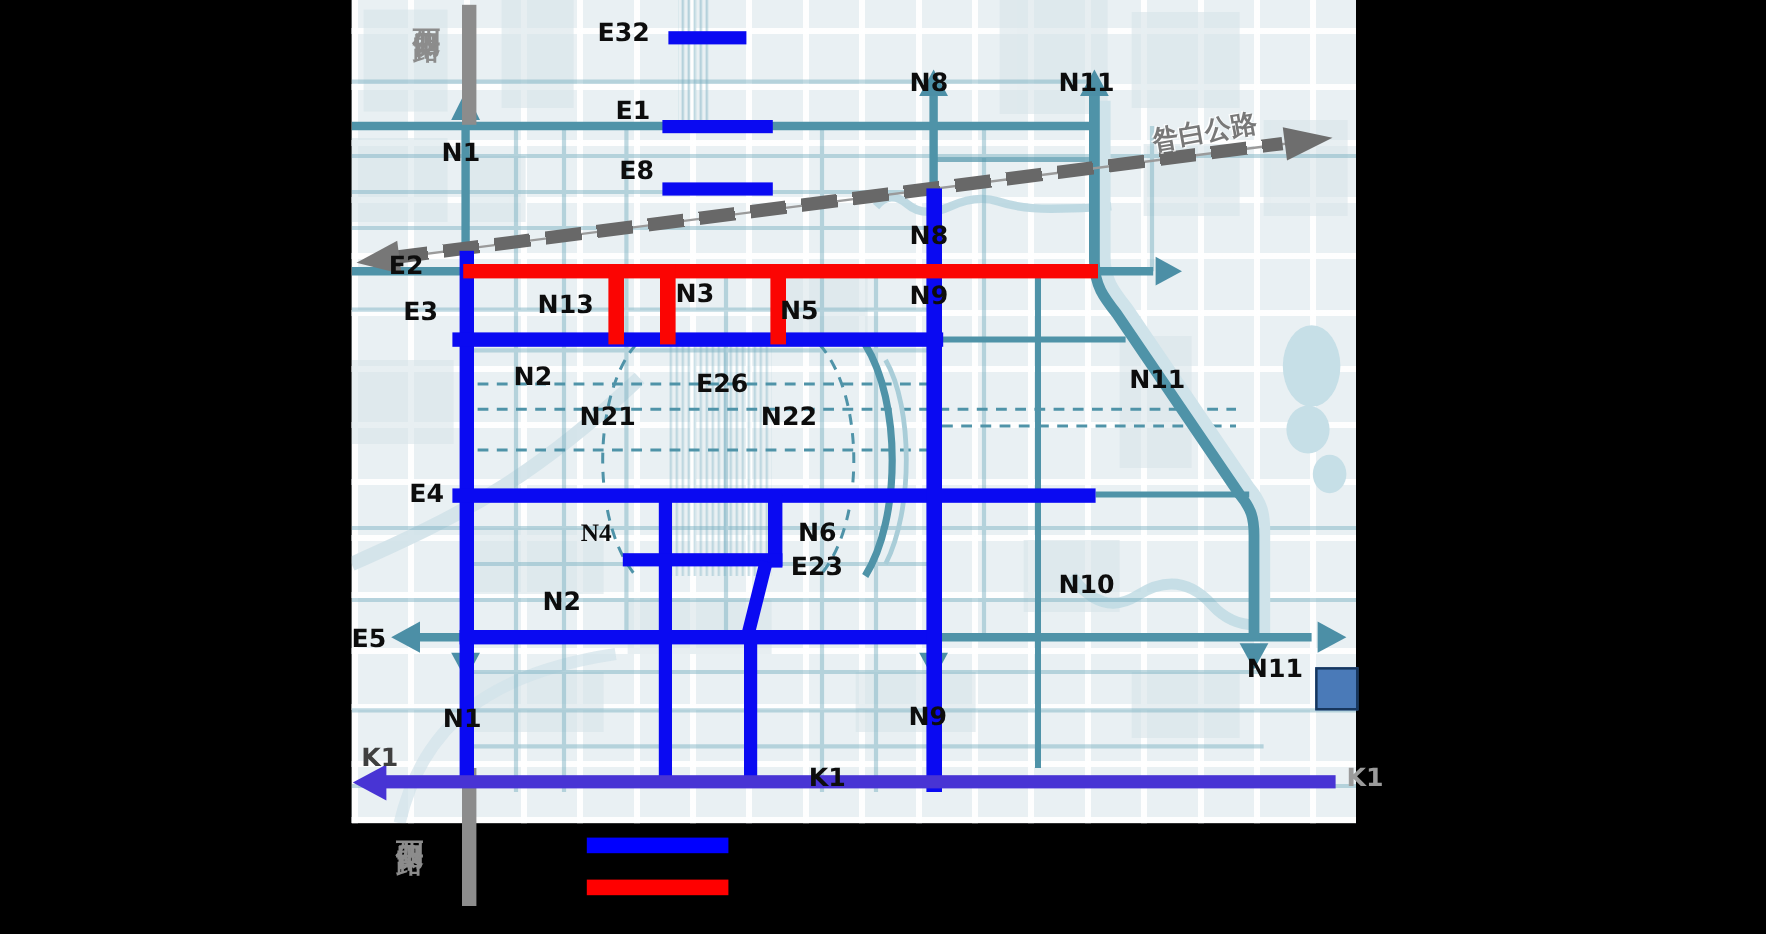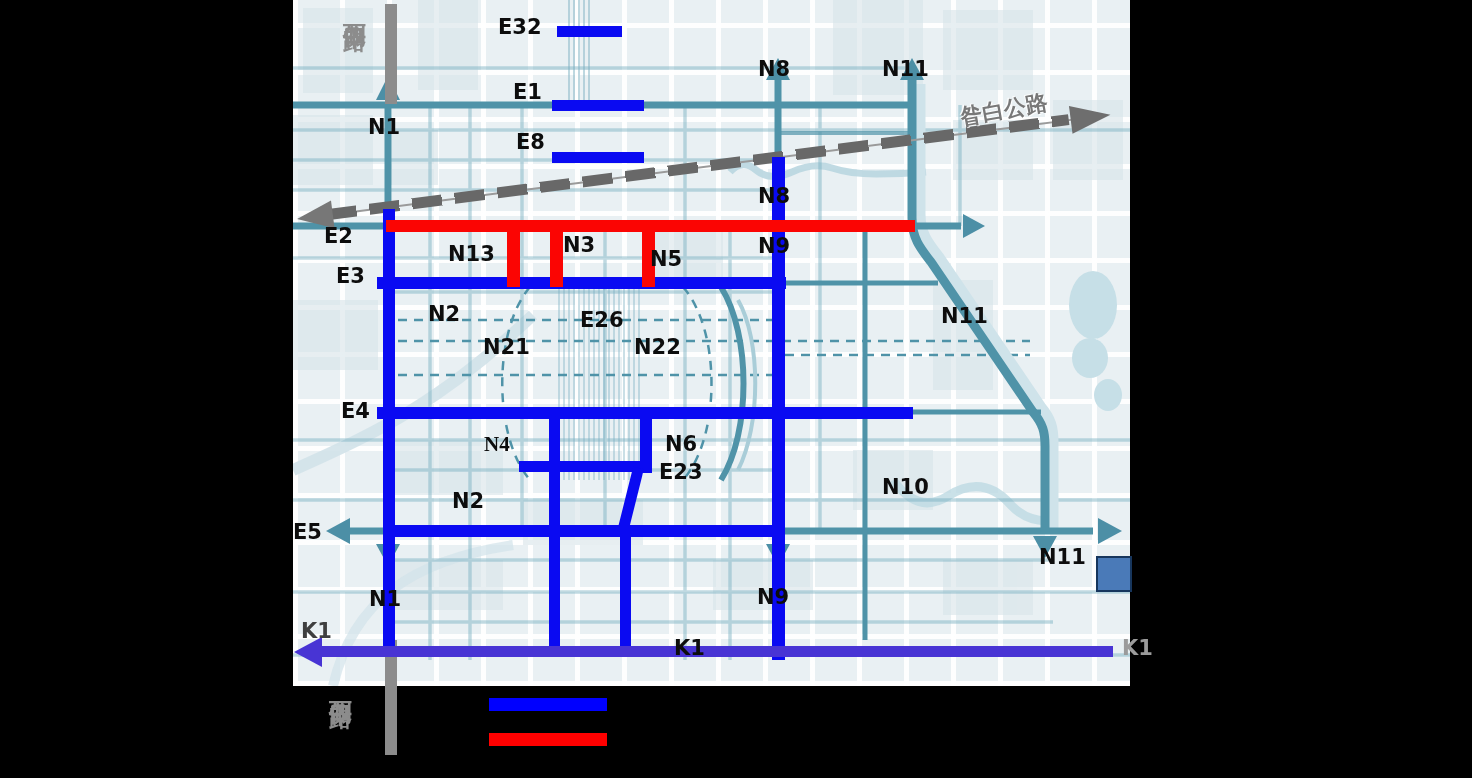--- a/index.html
+++ b/index.html
@@ -199,27 +199,27 @@
     <div class="legend-swatch" style="left: 489px; top: 698px; background: rgb(0, 0, 255);"></div>
     <div class="legend-swatch" style="left: 489px; top: 733px; background: rgb(255, 0, 0);"></div>
   </div>
 
 <span class="lbl road" style="left: 498px; top: 15px;">E32</span>
     <span class="lbl road" style="left: 513px; top: 80px;">E1</span>
     <span class="lbl road" style="left: 516px; top: 130px;">E8</span>
     <span class="lbl road" style="left: 368px; top: 115px;">N1</span>
     <span class="lbl road" style="left: 758px; top: 57px;">N8</span>
     <span class="lbl road" style="left: 882px; top: 57px;">N11</span>
-    <span class="lbl road" style="left: 324px; top: 224px;">E2</span>
+    <span class="lbl road" style="left: 324px; top: 209px;">E2</span>
     <span class="lbl road" style="left: 448px; top: 217px; margin-top: 25px;">N13</span>
     <span class="lbl road" style="left: 563px; top: 233px;">N3</span>
     <span class="lbl road" style="left: 650px; top: 230px; margin-top: 17px;">N5</span>
     <span class="lbl road" style="left: 758px; top: 184px;">N8</span>
     <span class="lbl road" style="left: 758px; top: 234px;">N9</span>
-    <span class="lbl road" style="left: 336px; top: 264px; text-align: center;">E3</span>
+    <span class="lbl road" style="left: 336px; top: 248px; text-align: center;">E3</span>
     <span class="lbl road" style="left: 428px; top: 302px;">N2</span>
     <span class="lbl road" style="left: 483px; top: 335px; text-align: right;">N21</span>
     <span class="lbl road" style="left: 580px; top: 308px;">E26</span>
     <span class="lbl road" style="left: 634px; top: 335px;">N22</span>
     <span class="lbl road" style="left: 941px; top: 304px;">N11</span>
     <span class="lbl road" style="left: 341px; top: 399px;">E4</span>
     <span class="lbl road" style="left: 484px; top: 432px; font-family: Liberation Serif, serif;">N4</span>
     <span class="lbl road" style="left: 665px; top: 432px;">N6</span>
     <span class="lbl road" style="left: 659px; top: 460px;">E23</span>
     <span class="lbl road" style="left: 452px; top: 489px;">N2</span>

